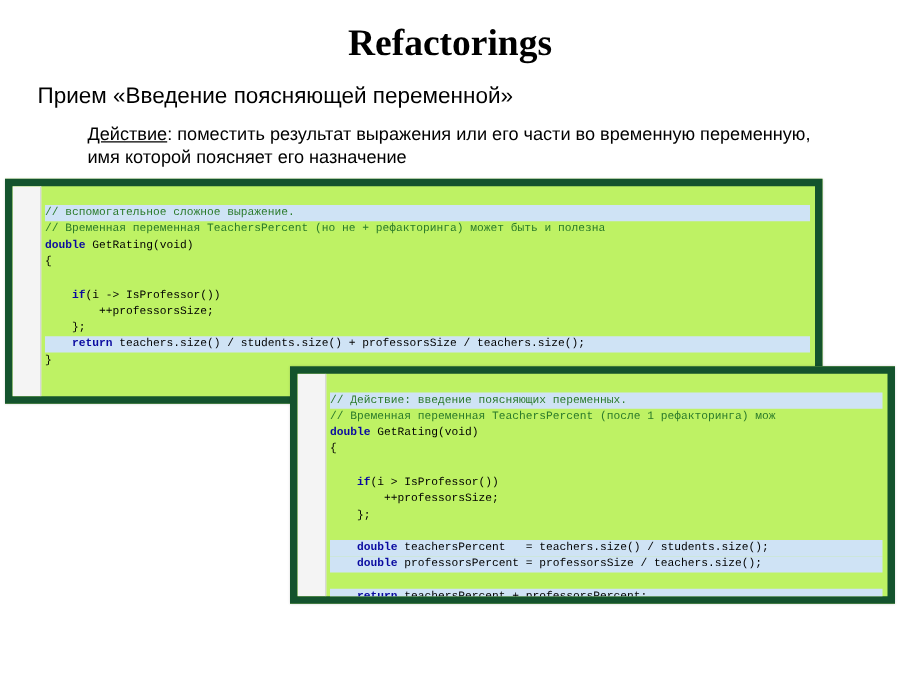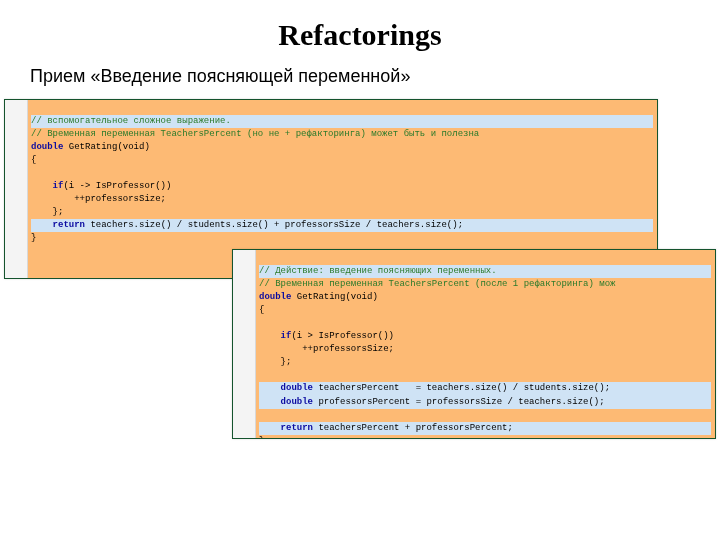--- a/index.html
+++ b/index.html
@@ -38,22 +38,22 @@
   }
   .desc .u { text-decoration: underline; }
   .code-area {
     position: relative;
     width: 720px;
     height: 345px;
     margin-top: 8px;
   }
   .code-box {
     position: absolute;
-    background: #fdba74;
-    border: 1px solid #14532d;
+    background: #bef264;
+    border: 6px solid #14532d;
     box-shadow: 0 0 2px rgba(0,0,0,.15);
     font-family: "Courier New", monospace;
     font-size: 9px;
     line-height: 1.45;
     box-sizing: border-box;
     overflow: hidden;
   }
   .box1 { left: 4px; top: 0; width: 654px; height: 180px; }
   .box2 { left: 232px; top: 150px; width: 484px; height: 190px; }
   .gutter1, .gutter2 {
@@ -87,20 +87,23 @@
 </style>
 </head>
 <body>
 
 <div class="slide">
 
   <div class="title">Refactorings</div>
 
   <div class="subtitle">Прием «Введение поясняющей переменной»</div>
 
+  <div class="desc">
+    <span class="u">Действие</span><span>: поместить результат выражения или его части во временную переменную, имя которой поясняет его назначение</span>
+  </div>
 
   <div class="code-area">
 
     <div class="code-box box1">
       <div class="gutter1"></div>
       <div class="code-content">
 <span class="hl-blue"><span class="comment">// вспомогательное сложное выражение.</span></span>
 <span class="comment">// Временная переменная TeachersPercent (но не + рефакторинга) может быть и полезна</span>
 <span><span class="kw">double</span><span> GetRating(void)</span></span>
 <span>{</span>

